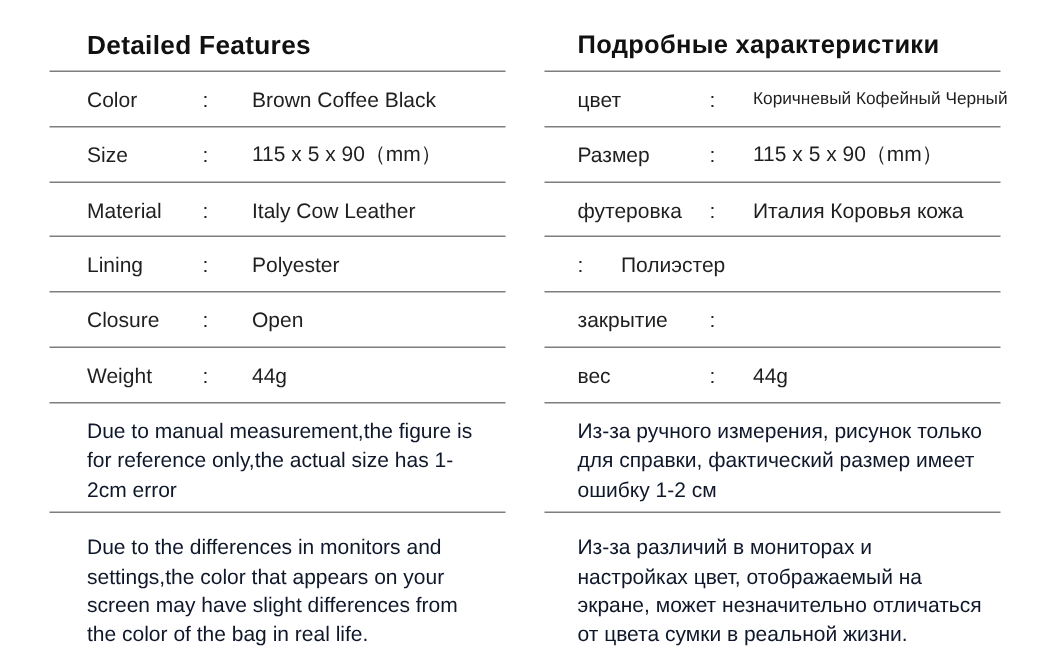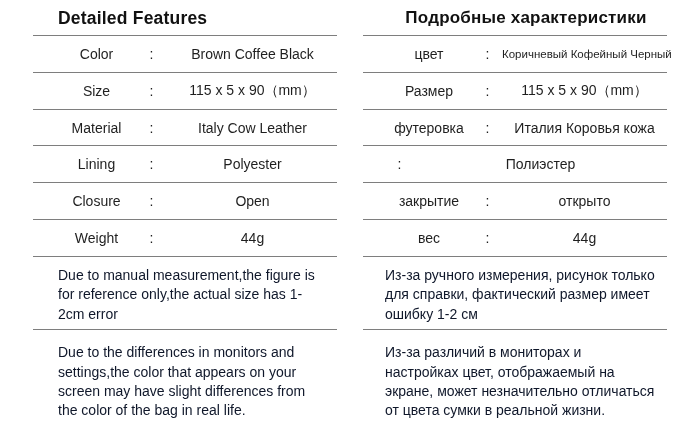--- a/index.html
+++ b/index.html
@@ -9,29 +9,29 @@
   }
   html,body{margin:0;padding:0;}
   body{
     width:700px;height:435px;
     background:var(--bg);
     color:var(--ink);
     font-family:"Liberation Sans", sans-serif;
     position:relative;
     overflow:hidden;
   }
-  .panel{position:absolute;top:0;width:304px;padding-top:8px;box-sizing:content-box;}
+  .panel{position:absolute;top:0;width:304px;padding-top:20px;box-sizing:content-box;}
   .panel-en{left:33px;}
   .panel-ru{left:363px;}
   .title{
     font-size:17.5px;font-weight:bold;color:#111;
     margin:0 0 0 25px;line-height:20px;letter-spacing:0.2px;
   }
-  .panel-ru .title{margin-left:22px;font-size:17px;text-align:center;}
-  .spec{margin-top:7px;border-top:1px solid var(--line);text-align:center;}
+  .panel-ru .title{margin-left:22px;font-size:17px;}
+  .spec{margin-top:7px;border-top:1px solid var(--line);}
   .row{
     display:flex;align-items:center;
     height:36.83px;box-sizing:border-box;
     border-bottom:1px solid var(--line);
     padding-left:25px;font-size:14px;
   }
   .panel-ru .row{padding-left:22px;}
   .label{width:77px;flex:none;}
   .panel-ru .label{width:88px;}
   .colon{width:33px;flex:none;}
@@ -106,21 +106,20 @@
       <span class="colon">:</span>
       <span class="value">Италия Коровья кожа</span>
     </div>
     <div class="row">
       <span class="colon">:</span>
       <span class="value">Полиэстер</span>
     </div>
     <div class="row">
       <span class="label">закрытие</span>
       <span class="colon">:</span>
-      <span class="value">открыто</span>
     </div>
     <div class="row">
       <span class="label">вес</span>
       <span class="colon">:</span>
       <span class="value">44g</span>
     </div>
   </div>
   <p class="note">Из-за ручного измерения, рисунок только для справки, фактический размер имеет ошибку 1-2 см</p>
   <div class="hr"></div>
   <p class="note note-2">Из-за различий в мониторах и настройках цвет, отображаемый на экране, может незначительно отличаться от цвета сумки в реальной жизни.</p>

